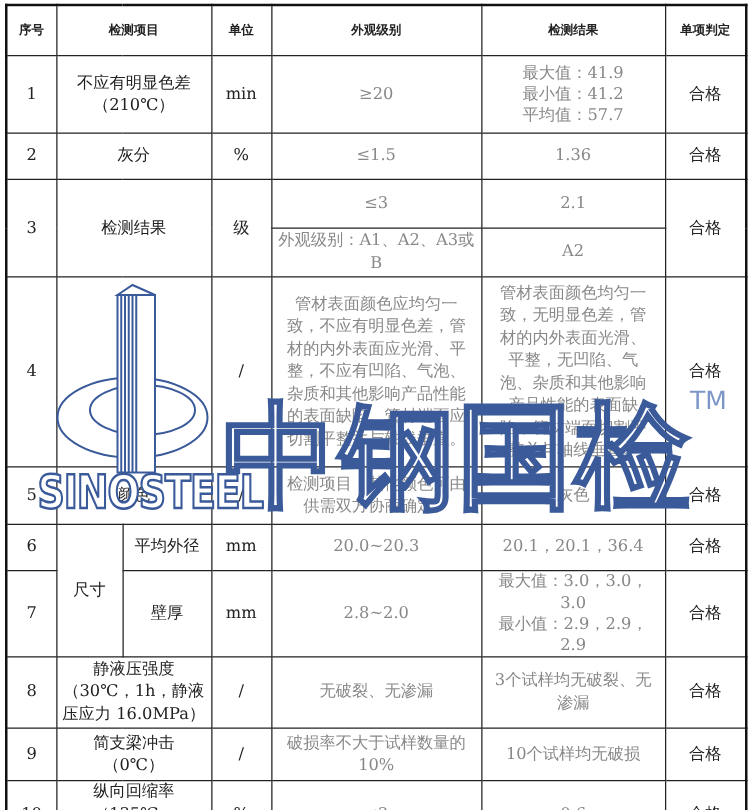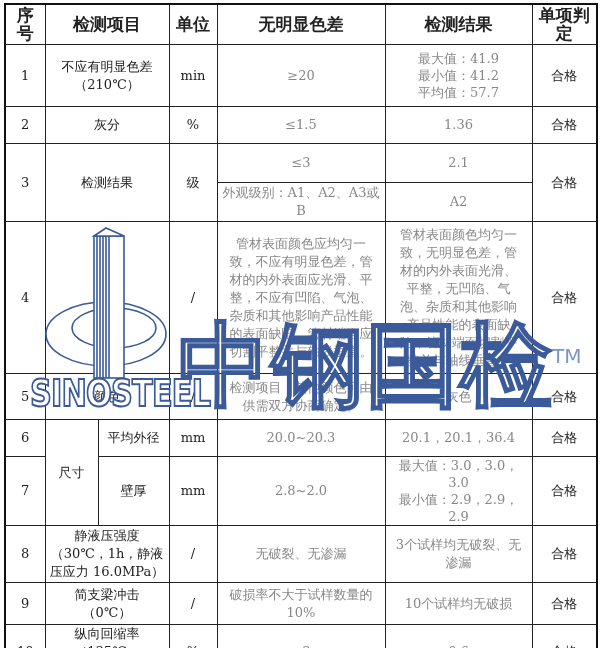--- a/index.html
+++ b/index.html
@@ -4,53 +4,53 @@
 <style>
   html, body { margin: 0; padding: 0; background: #ffffff; }
   body { width: 600px; height: 648px; position: relative; overflow: hidden;
          font-family: "DejaVu Serif", "Liberation Serif", serif; color: #222; }
   .tbl { position: absolute; left: 4px; top: 3px; border-collapse: collapse;
          table-layout: fixed; width: 592px; }
   .tbl td, .tbl th { border: 1px solid #222; text-align: center; vertical-align: middle;
          padding: 0 4px; font-size: 13px; line-height: 18px; overflow: hidden; }
   .tbl { border: 2px solid #111; }
   .tbl th { font-family: Liberation Sans, sans-serif; font-weight: bold;
-            font-size: 17px; height: 39px; }
+            font-size: 10px; height: 39px; }
   .blur { color: #888; filter: blur(0.6px); font-size: 10px; line-height: 17px; }
   .blur-lines div { line-height: 17px; }
   .watermark { position: absolute; pointer-events: none; }
   .wm-cn { left: 178px; top: 296px; font-family: "DejaVu Sans", sans-serif; font-weight: bold;
            font-size: 92px; letter-spacing: 2px; color: transparent;
            -webkit-text-stroke: 2px #3a5a9a; line-height: 100px; margin-top: 20px; }
   .wm-en { left: 30px; top: 372px; font-family: "DejaVu Sans", sans-serif; font-weight: bold;
            font-size: 37px; color: #ffffff; -webkit-text-stroke: 2px #3a5a9a;
            letter-spacing: -1px; transform: scaleX(0.82); transform-origin: left top; }
   .wm-tm { left: 552px; top: 308px; font-family: "DejaVu Sans", sans-serif; font-size: 20px;
-           color: #7d96c8; margin-top: 36px; }
+           color: #7d96c8; }
   .wm-logo { left: 36px; top: 226px; }
 </style>
 </head>
 <body>
 
 <table class="tbl">
   <colgroup>
     <col style="width:40px">
       <col style="width:53px">
       <col style="width:71px">
     <col style="width:48px">
       <col style="width:168px">
       <col style="width:147px">
       <col style="width:65px">
   </colgroup>
   <tbody>
       <tr>
     <th>序号</th>
     <th colspan="2">检测项目</th>
     <th>单位</th>
-    <th>无明显色差</th>
+    <th>外观级别</th>
     <th>检测结果</th>
     <th>单项判定</th>
   </tr>
 
   <tr style="height:62px">
     <td>1</td>
     <td colspan="2">
       <div>不应有明显色差</div>
       <div>（210℃）</div>
     </td>

